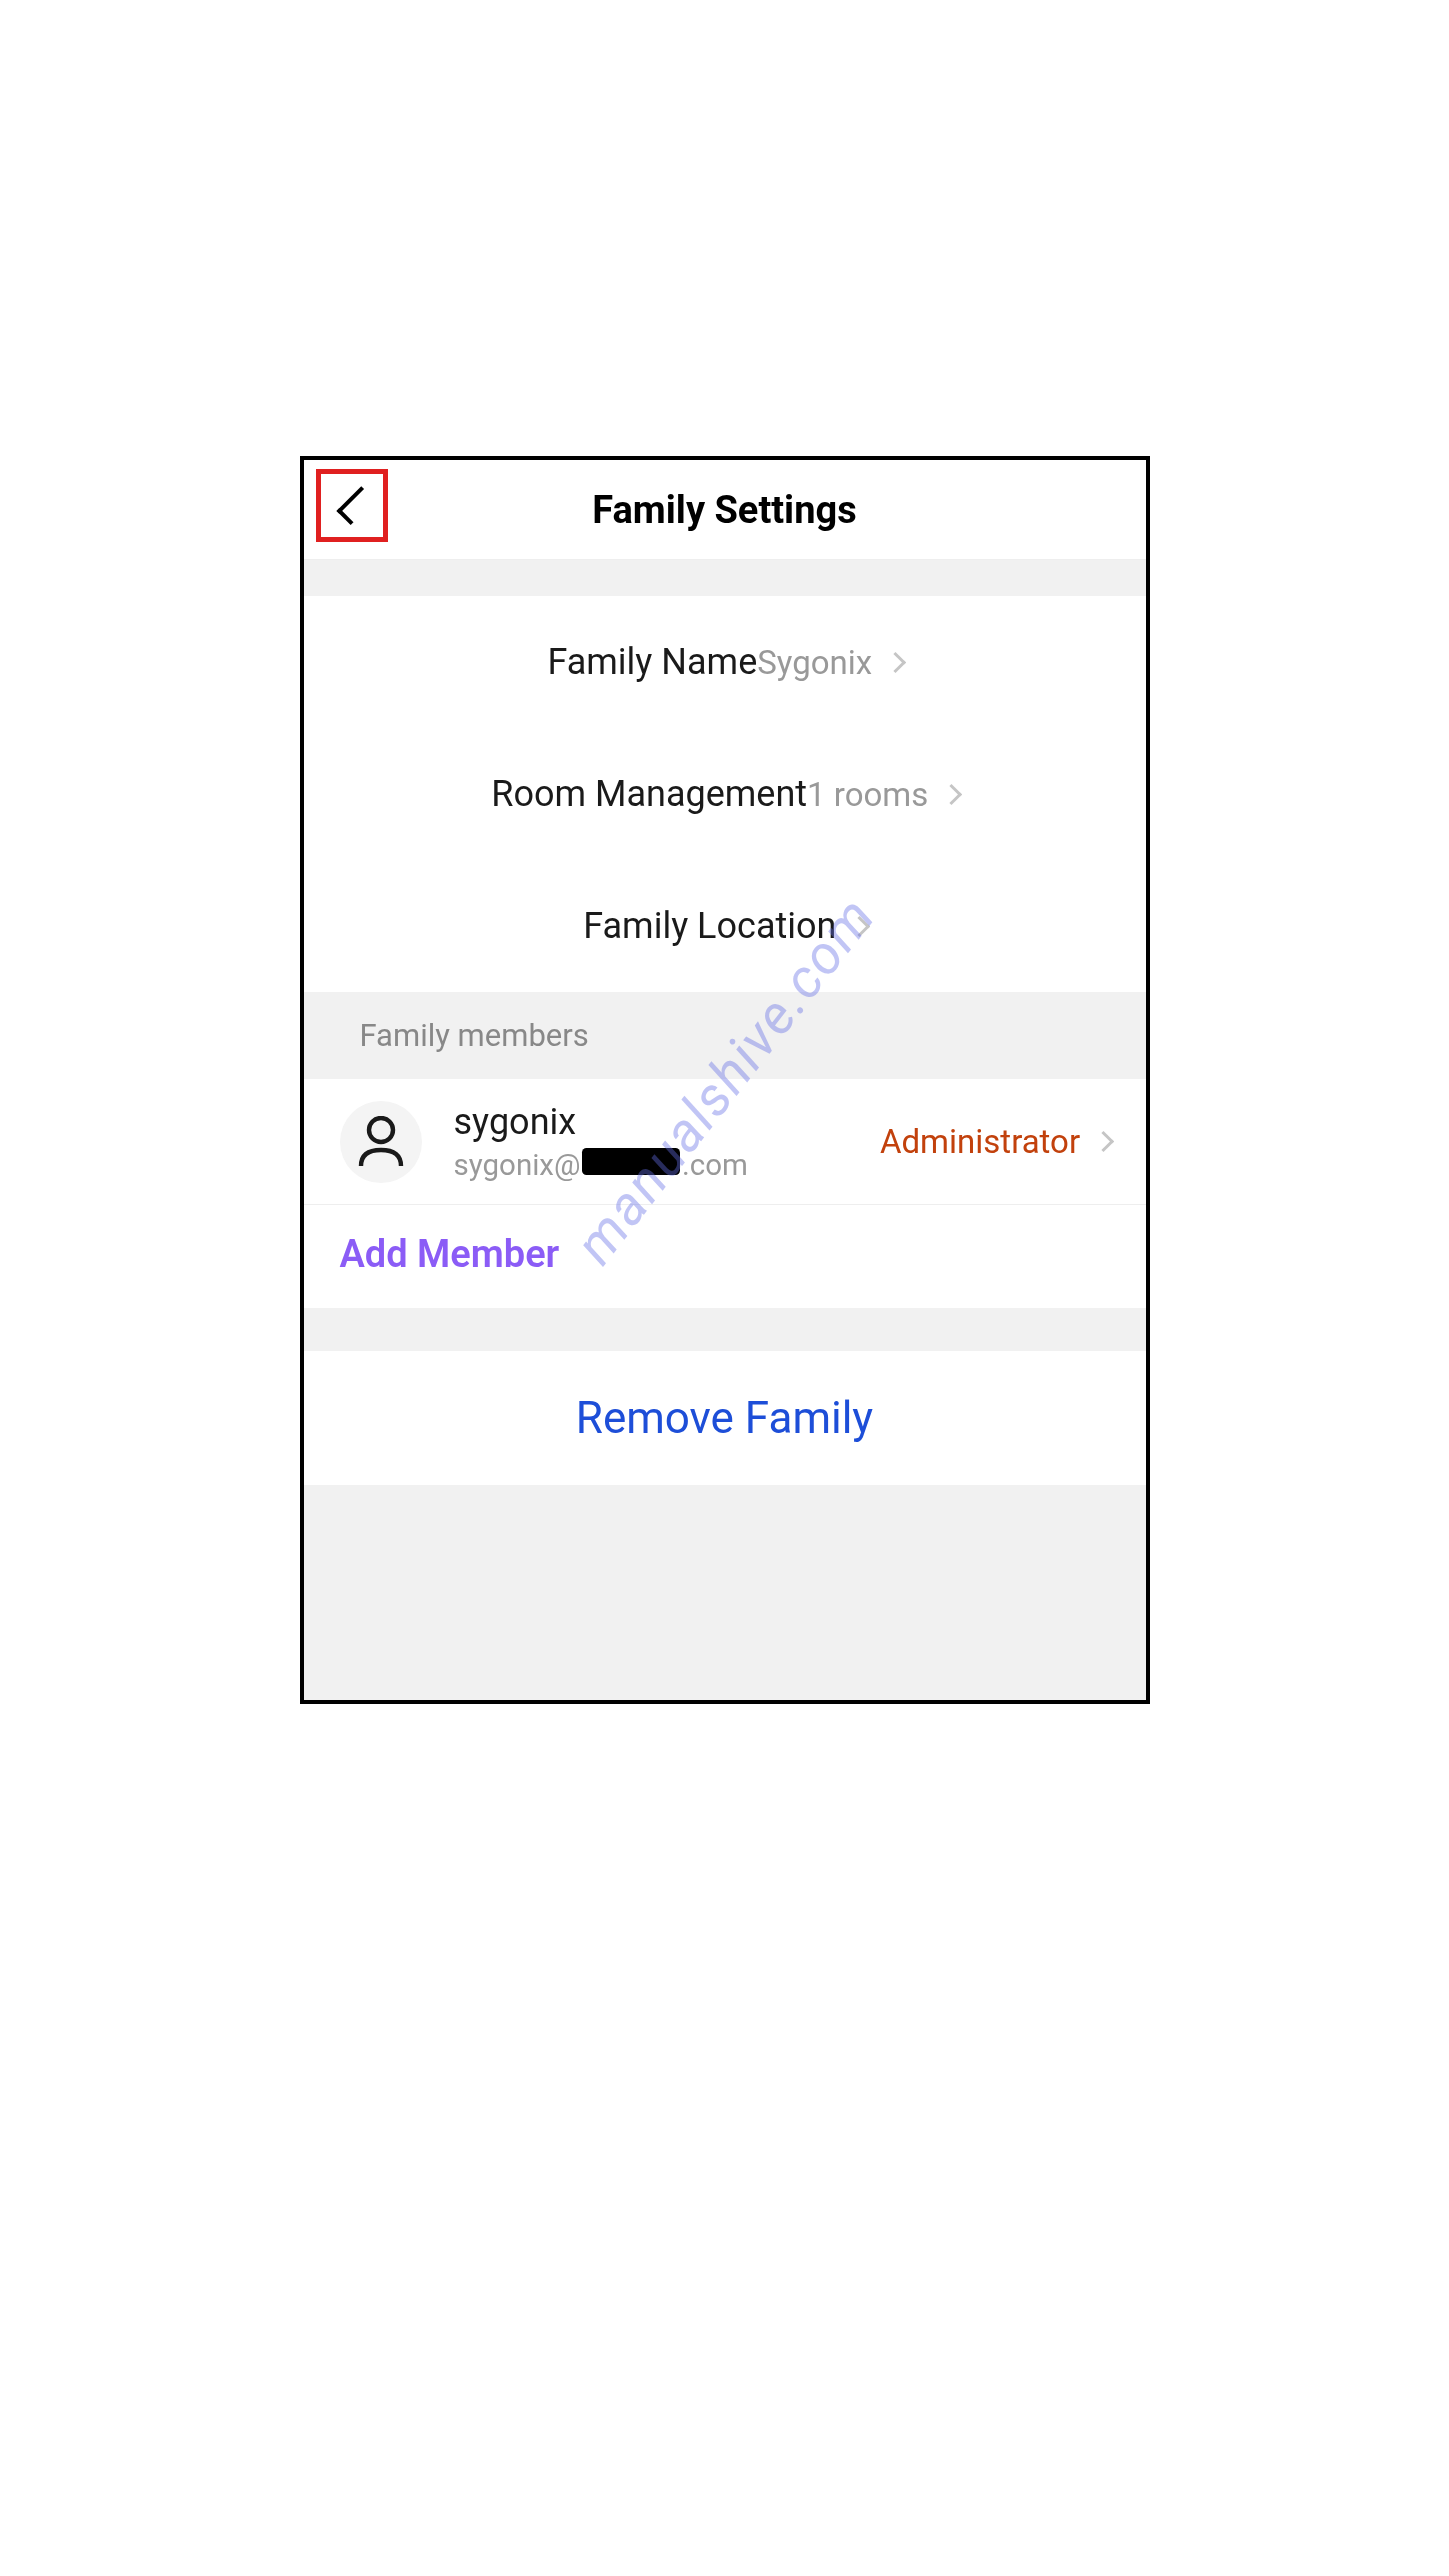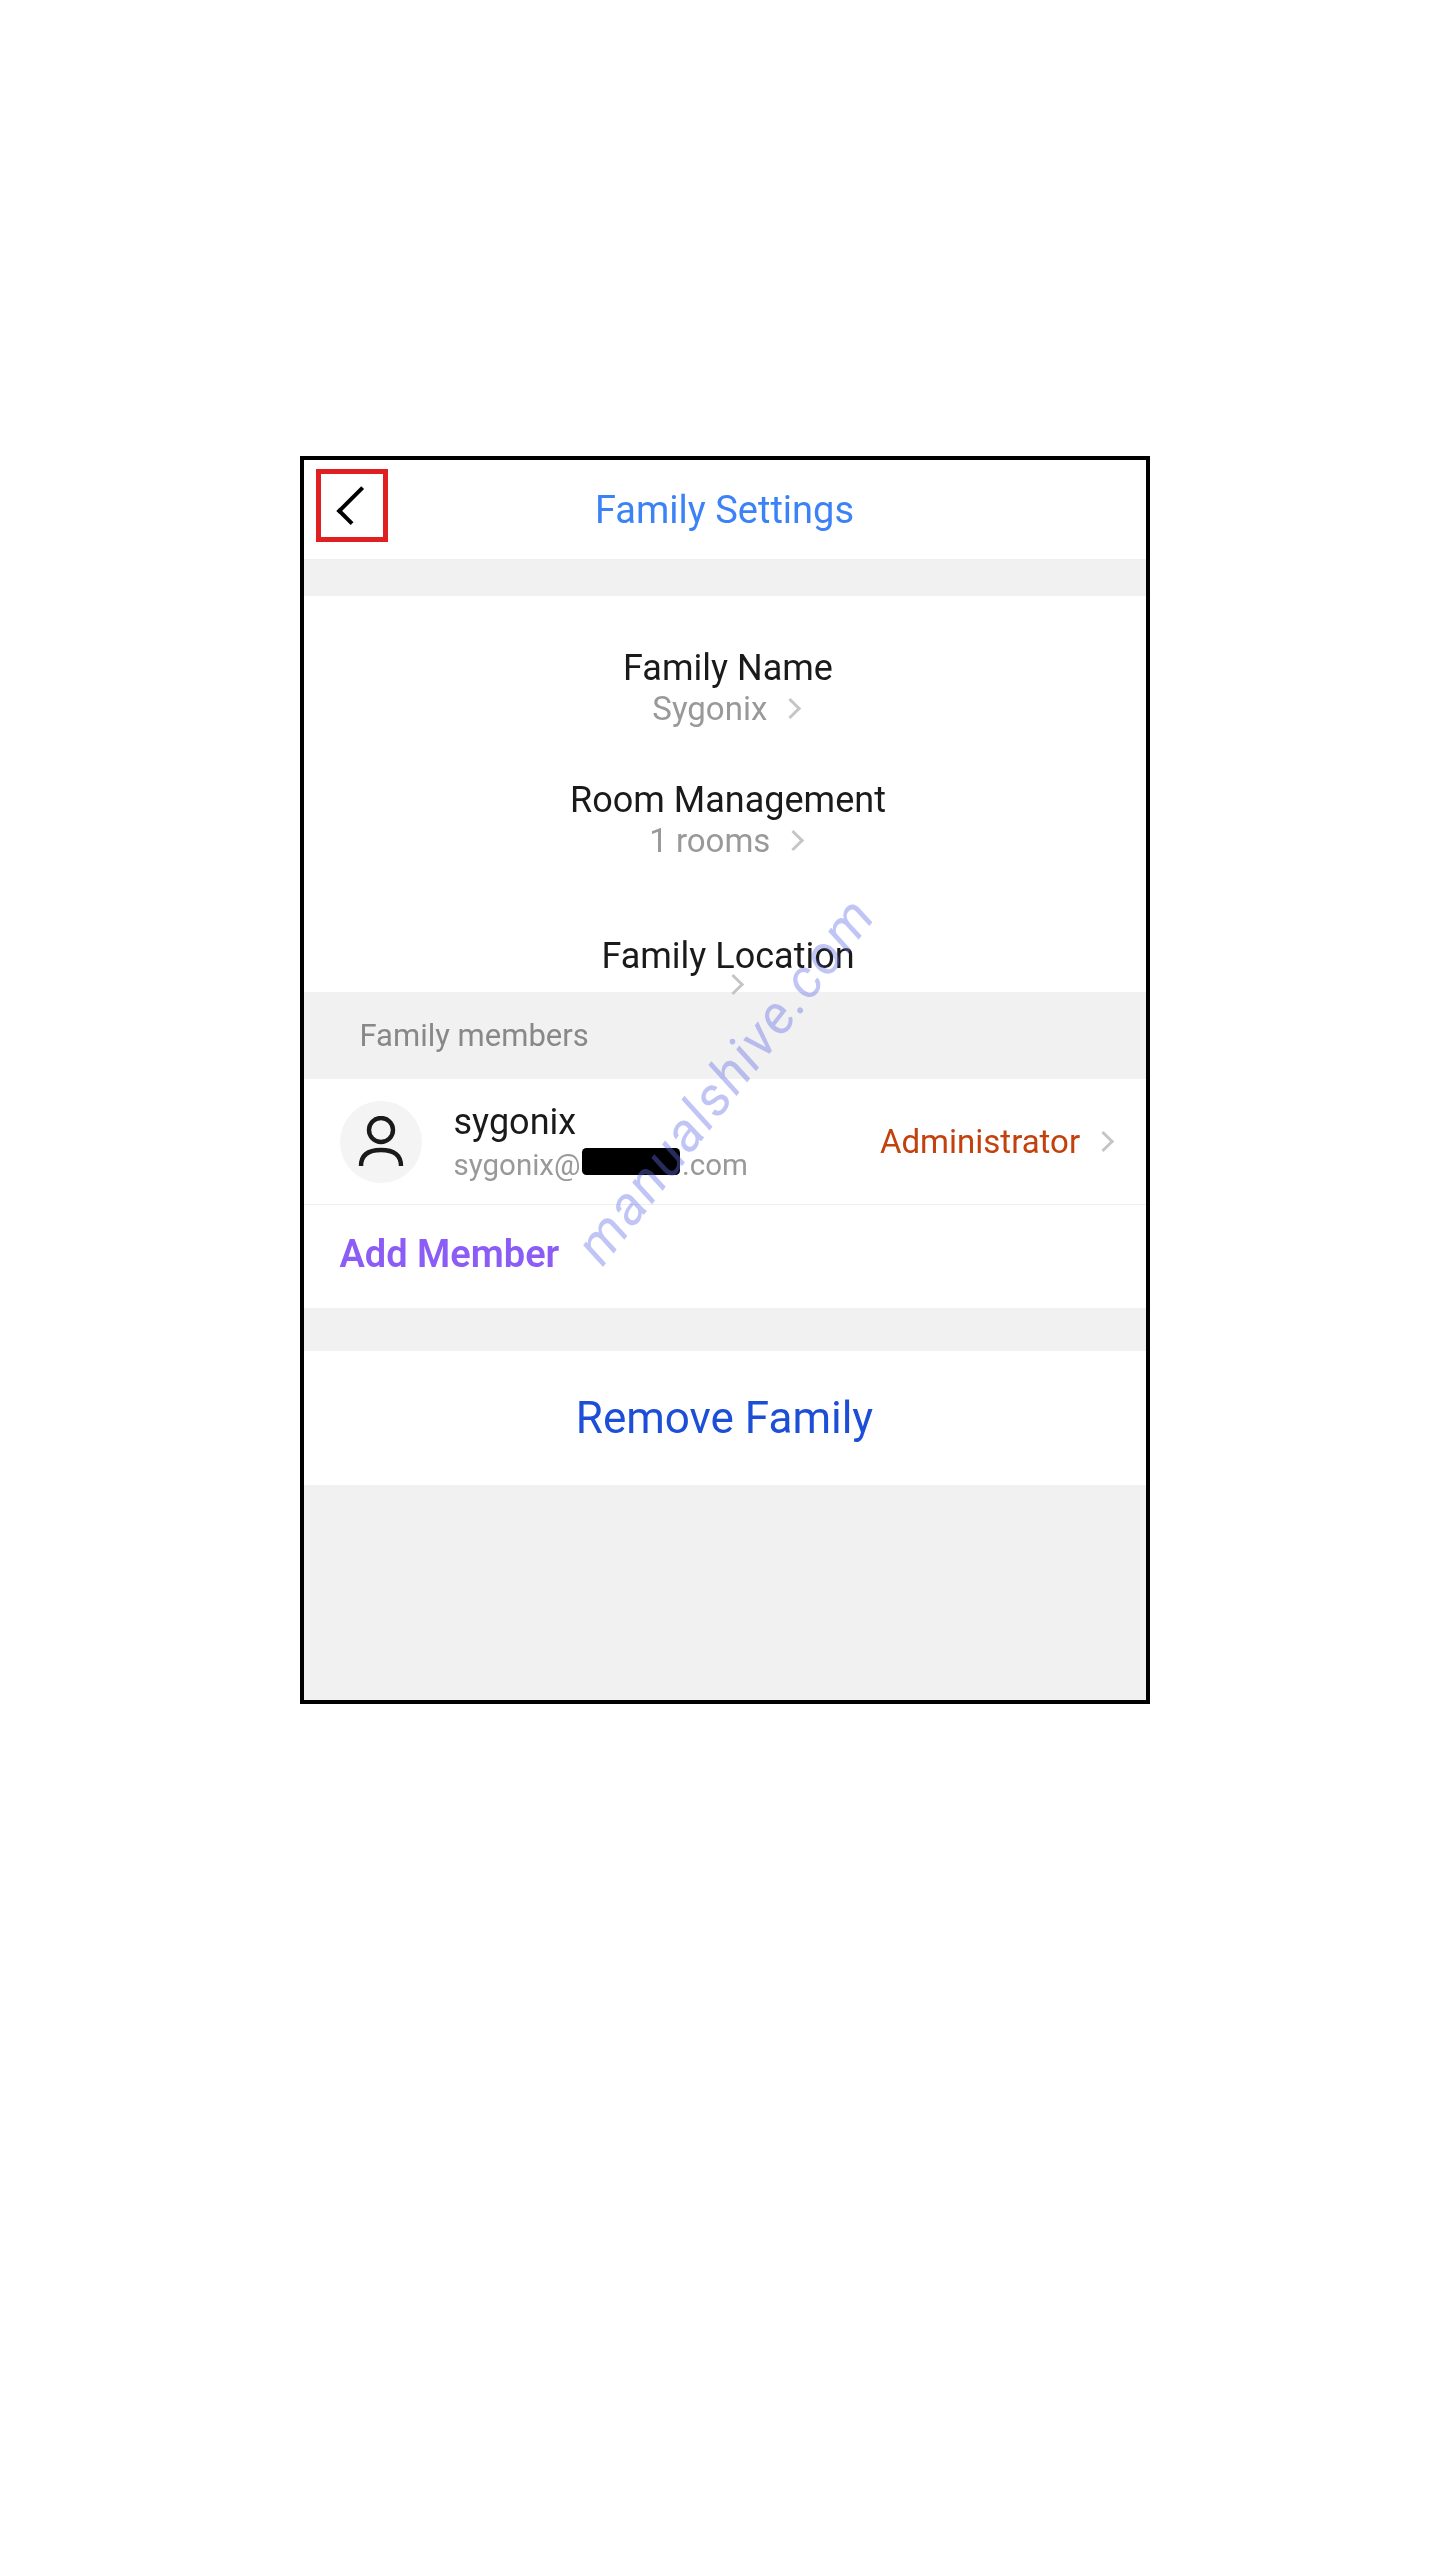--- a/index.html
+++ b/index.html
@@ -72,41 +72,40 @@
       border-left: 4.5px solid #000;
       border-bottom: 4.5px solid #000;
       transform: rotate(45deg);
       margin-left: 7.2px;
     }
     
     .header-title {
       width: 100%;
       text-align: center;
       font-size: 38px;
-      font-weight: 400;
-      color: #3b82f6;
+      font-weight: 700;
+      color: #000000;
     }
     
     .gap {
       height: 36px;
       background: #f1f1f1;
     }
     
     .list-section {
       background: #ffffff;
     }
     
     .list-row {
       display: flex;
       align-items: center;
-      justify-content: flex-end;
+      justify-content: center;
       padding: 0 29px 0 36px;
       height: 132px;
       cursor: pointer;
-      flex-direction: column;
     }
     
     .list-row-label {
       font-size: 36px;
       color: #1a1a1a;
     }
     
     .list-row-right {
       display: flex;
       align-items: center;

